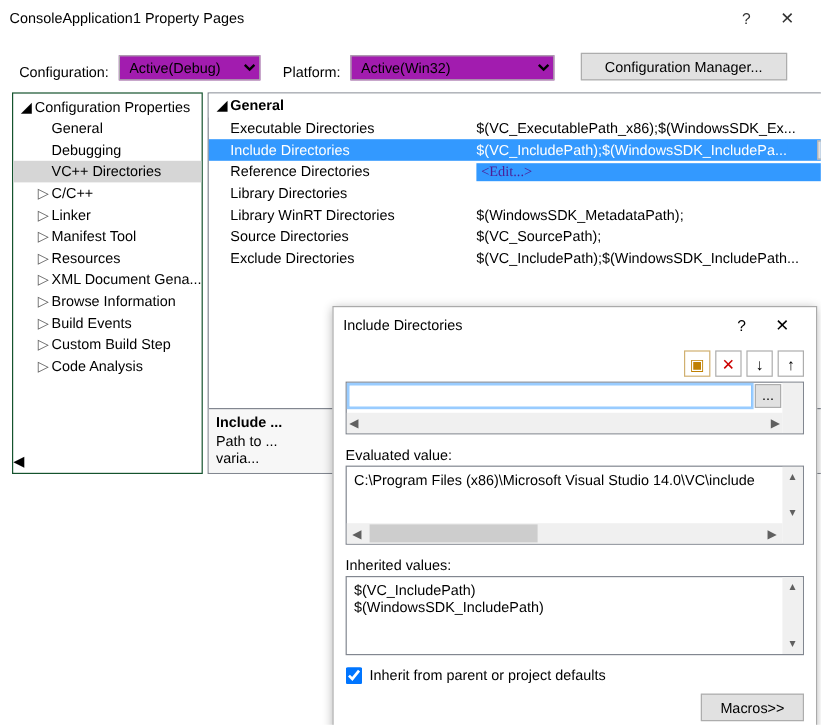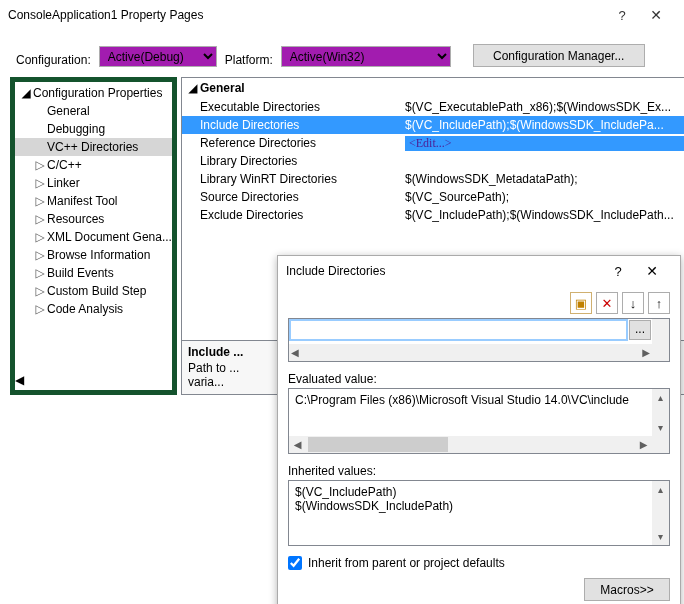--- a/index.html
+++ b/index.html
@@ -8,21 +8,21 @@
 .titlebar .title { flex: 1; }
 .titlebar .help { width: 28px; text-align: center; font-size: 13px; color: #333; }
 .titlebar .close { width: 40px; text-align: center; font-size: 14px; color: #333; }
 .toprow { display: flex; align-items: flex-end; padding: 14px 12px 10px 16px; gap: 6px; }
 .toprow label { margin-right: 2px; }
 .toprow select { height: 21px; border: 1px solid #adadad; background: #a21caf; padding: 0 4px; }
 .toprow .cfg { width: 118px; }
 .toprow .plat { width: 170px; margin-right: 16px; }
 .toprow button { height: 23px; width: 172px; border: 1px solid #adadad; background: #e1e1e1; cursor: pointer; }
 .mainarea { display: flex; padding: 0 10px 10px 10px; gap: 4px; }
-.treebox { width: 195px; height: 318px; border: 5px solid #14532d; position: relative; display:flex; flex-direction:column;}
+.treebox { width: 195px; height: 318px; border: 1px solid #14532d; position: relative; display:flex; flex-direction:column;}
 .tree { flex:1; padding: 2px 0; overflow:hidden;}
 .tree .node { height: 18px; line-height: 18px; padding-left: 4px; white-space: nowrap; overflow: hidden; cursor:pointer;}
 .tree .arrow { display:inline-block; width: 14px; text-align:center; color:#606060;}
 .tree .arrow.open { color:#000;}
 .tree .ind1 { padding-left: 18px; }
 .tree .ind2 { padding-left: 32px; }
 .tree .sel { background: #d6d6d6; }
 .right { flex: 1; display: flex; flex-direction: column; border:1px solid #828790; height:318px;}
 .gridhead { height:20px; display:flex; align-items:center; padding-left:4px; background:#fff;}
 .gridhead .arrow { color:#000; width:14px; display:inline-block; text-align:center;}
@@ -73,21 +73,21 @@
   <span class="title">ConsoleApplication1 Property Pages</span>
   <span class="help">?</span>
   <span class="close">✕</span>
 </div>
 
 <div class="toprow">
   <label>Configuration:</label>
   <select class="cfg">
     <option>Active(Debug)</option>
   </select>
-  <label style="margin-left:2px">Platform:</label>
+  <label style="margin-left:13px">Platform:</label>
   <select class="plat">
     <option>Active(Win32)</option>
   </select>
   <button>Configuration Manager...</button>
 </div>
 
 <div class="mainarea">
   <div class="treebox">
     <div class="tree" id="tree">
         <div class="node"><span class="arrow open">◢</span>Configuration Properties</div>

